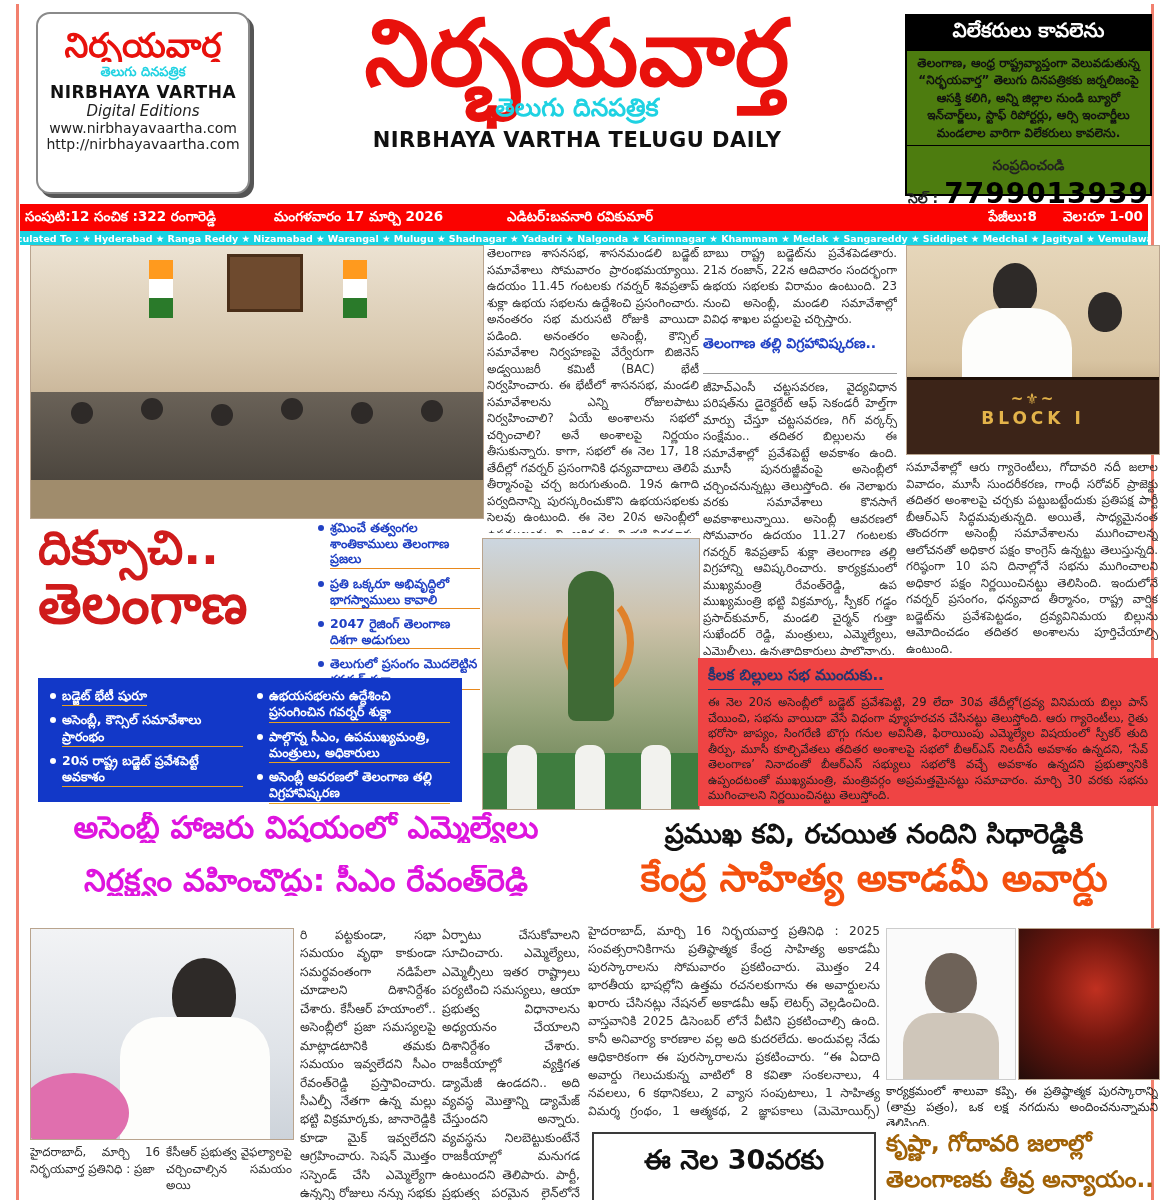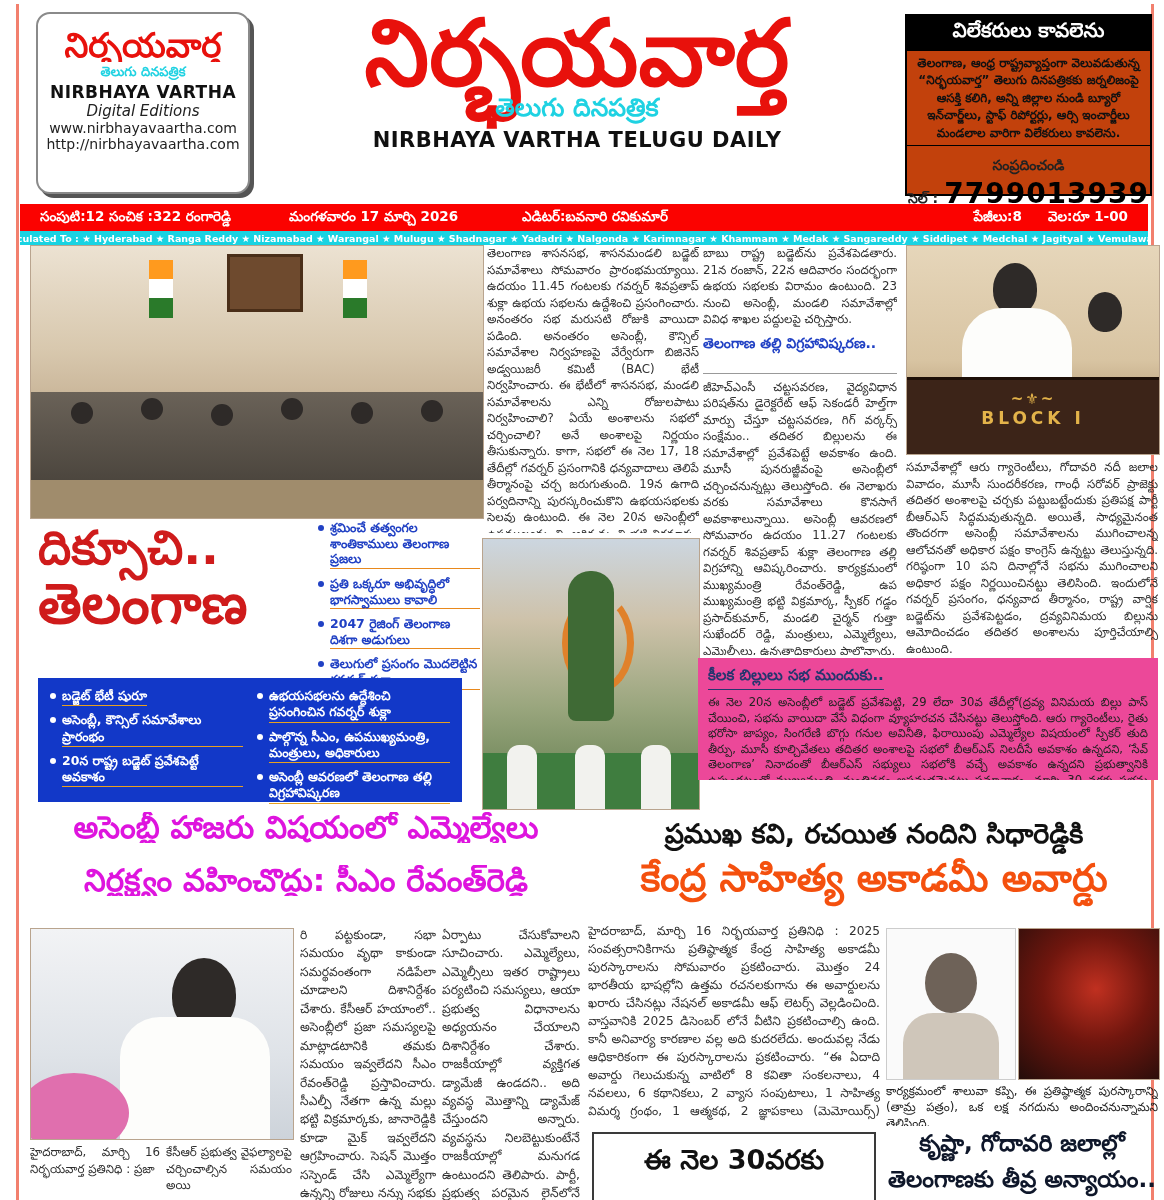--- a/index.html
+++ b/index.html
@@ -14,30 +14,30 @@
   .logo-te{font-size:34px;font-weight:bold;color:#e8110c;line-height:1.0;white-space:nowrap;overflow:hidden;}
   .logo-tag{font-size:13px;font-weight:bold;color:#1fd2e2;margin-top:2px;}
   .logo-en{font-size:17px;font-weight:bold;color:#111;letter-spacing:.5px;}
   .logo-ed{font-size:15px;font-style:italic;color:#222;}
   .logo-url{font-size:14px;color:#222;}
   .mast{left:252px;top:6px;width:650px;height:192px;text-align:center;overflow:hidden;}
   .mast-te{font-size:92px;font-weight:bold;color:#e8110c;line-height:1.05;white-space:nowrap;
            text-shadow:0 0 1px #fff;}
   .mast-tag{font-size:25px;font-weight:bold;color:#1fd2e2;margin-top:-10px;}
   .mast-en{font-size:21px;font-weight:bold;color:#101010;letter-spacing:.5px;}
-  .recruit{left:905px;top:14px;width:247px;height:182px;border:2px solid #000;background:#c2410c;
+  .recruit{left:905px;top:14px;width:247px;height:182px;border:2px solid #000;background:#4d7c0f;
            box-sizing:border-box;text-align:center;}
   .recruit-head{background:#000;color:#fff;font-weight:bold;font-size:20px;padding:2px 0 4px;}
   .recruit-body{font-size:12px;font-weight:bold;color:#111;line-height:1.45;padding:4px 6px 0;}
   .recruit-contact{font-size:14px;font-weight:bold;border-top:1px solid #000;margin-top:3px;padding-top:11px;}
   .recruit-phone-row{display:flex;justify-content:center;align-items:baseline;gap:6px;}
   .recruit-cell{font-size:14px;font-weight:bold;}
   .recruit-phone{font-size:28px;font-weight:bold;letter-spacing:1px;color:#000;}
   .redstrip{left:20px;top:204px;width:1128px;height:27px;background:#fb0200;color:#fff;display:flex;
-            align-items:center;font-weight:bold;font-size:13.5px;padding:0 20px;box-sizing:border-box;white-space:nowrap;}
+            align-items:center;font-weight:bold;font-size:13.5px;padding:0 5px;box-sizing:border-box;white-space:nowrap;}
   .cyanstrip{left:20px;top:231px;width:1128px;height:14px;background:#19d3e2;color:#fff;display:flex;
              align-items:center;justify-content:center;font-weight:bold;font-size:9.5px;white-space:nowrap;overflow:hidden;}
   
   .photo{position:absolute;overflow:hidden;border:1px solid #b9a48e;}
   .assembly{background:linear-gradient(180deg,#ece2d2 0%,#d8c8ae 38%,#c0aa8c 68%,#6e665a 100%);}
   .flag{position:absolute;width:24px;height:58px;background:linear-gradient(180deg,#ff9a1e 0 33%,#ffffff 33% 66%,#2a7a2a 66% 100%);}
   .portrait{position:absolute;background:#6e4a2e;border:3px solid #4a2e18;}
   .people-band{position:absolute;left:0;right:0;bottom:38px;height:88px;background:linear-gradient(180deg,#6a6258,#4c463e);}
   .head-dot{position:absolute;width:22px;height:22px;border-radius:50%;background:#2e2a28;}
   .table-band{position:absolute;left:0;right:0;bottom:0;height:38px;background:#a08c6c;}
@@ -71,34 +71,34 @@
   .u-or{border-bottom:1.5px solid #e8881c;padding-bottom:1px;}
   .blue-box{left:38px;top:678px;width:424px;height:124px;background:#1238c8;box-sizing:border-box;
             padding:10px 12px;display:flex;gap:14px;color:#fff;font-weight:bold;font-size:12.5px;line-height:1.3;}
   .bb-col{flex:1;}
   .bb-item{display:flex;gap:6px;margin-bottom:6px;}
   .bb-dot{flex:0 0 auto;width:6px;height:6px;border-radius:50%;background:#fff;margin-top:5px;}
   .u-yl{border-bottom:1.5px solid #e8a020;padding-bottom:1px;}
   .body-text{font-size:11.8px;line-height:1.4;text-align:justify;color:#303030;}
   .subhead-blue{font-size:14px;font-weight:bold;color:#2141c4;border-bottom:1px solid #999;
                 padding-bottom:18px;margin:7px 0 5px;}
-  .green-box{left:698px;top:658px;width:460px;height:122px;background:#ec4899;box-sizing:border-box;
+  .green-box{left:698px;top:658px;width:460px;height:148px;background:#ef4444;box-sizing:border-box;
              padding:7px 10px;overflow:hidden;}
   .green-head{font-size:15px;font-weight:bold;color:#25356e;border-bottom:1.5px solid #25356e;
               display:inline-block;padding-bottom:2px;margin-bottom:5px;}
   .green-body{font-size:11.6px;line-height:1.34;text-align:justify;color:#222;}
   
   .cm-headline{left:30px;top:812px;width:552px;text-align:center;font-weight:bold;color:#de14de;}
   .cm-h-line{font-size:31px;line-height:1.0;margin-bottom:22px;white-space:nowrap;overflow:hidden;}
   .award-kicker{left:588px;top:818px;width:572px;text-align:center;font-size:27px;font-weight:bold;color:#111;white-space:nowrap;overflow:hidden;}
   .award-headline{left:588px;top:856px;width:572px;text-align:center;font-size:38px;font-weight:bold;color:#f4500e;white-space:nowrap;overflow:hidden;}
   .caption{font-size:11.8px;line-height:1.35;text-align:justify;color:#222;}
   .note-box{left:592px;top:1132px;width:284px;height:120px;border:2px solid #3a3a3a;box-sizing:border-box;
             text-align:center;font-size:27px;font-weight:bold;color:#111;padding-top:10px;}
-  .bottom-head{left:886px;top:1126px;width:272px;text-align:center;font-size:23px;font-weight:bold;color:#0f172a;line-height:1.55;}
+  .bottom-head{left:886px;top:1126px;width:272px;text-align:left;font-size:23px;font-weight:bold;color:#a16207;line-height:1.55;}
 </style>
 </head>
 <body>
 
 <div class="page">
   <div class="frame"></div>
 
   <div class="abs logo-box">
     <div class="logo-te">నిర్భయవార్త</div>
     <div class="logo-tag">తెలుగు దినపత్రిక</div>

